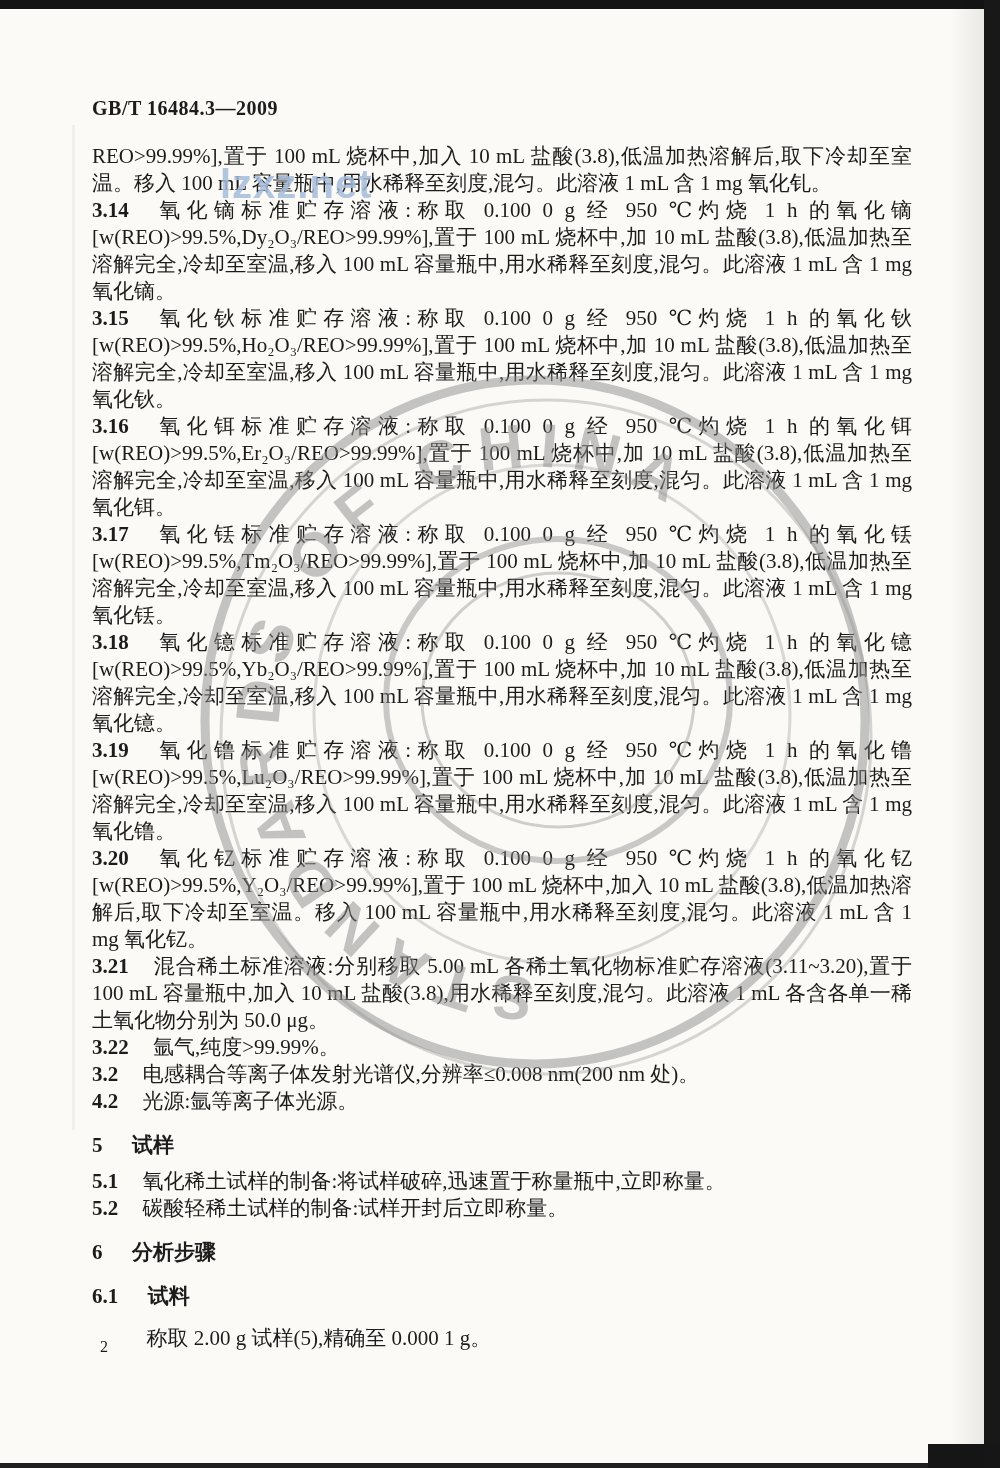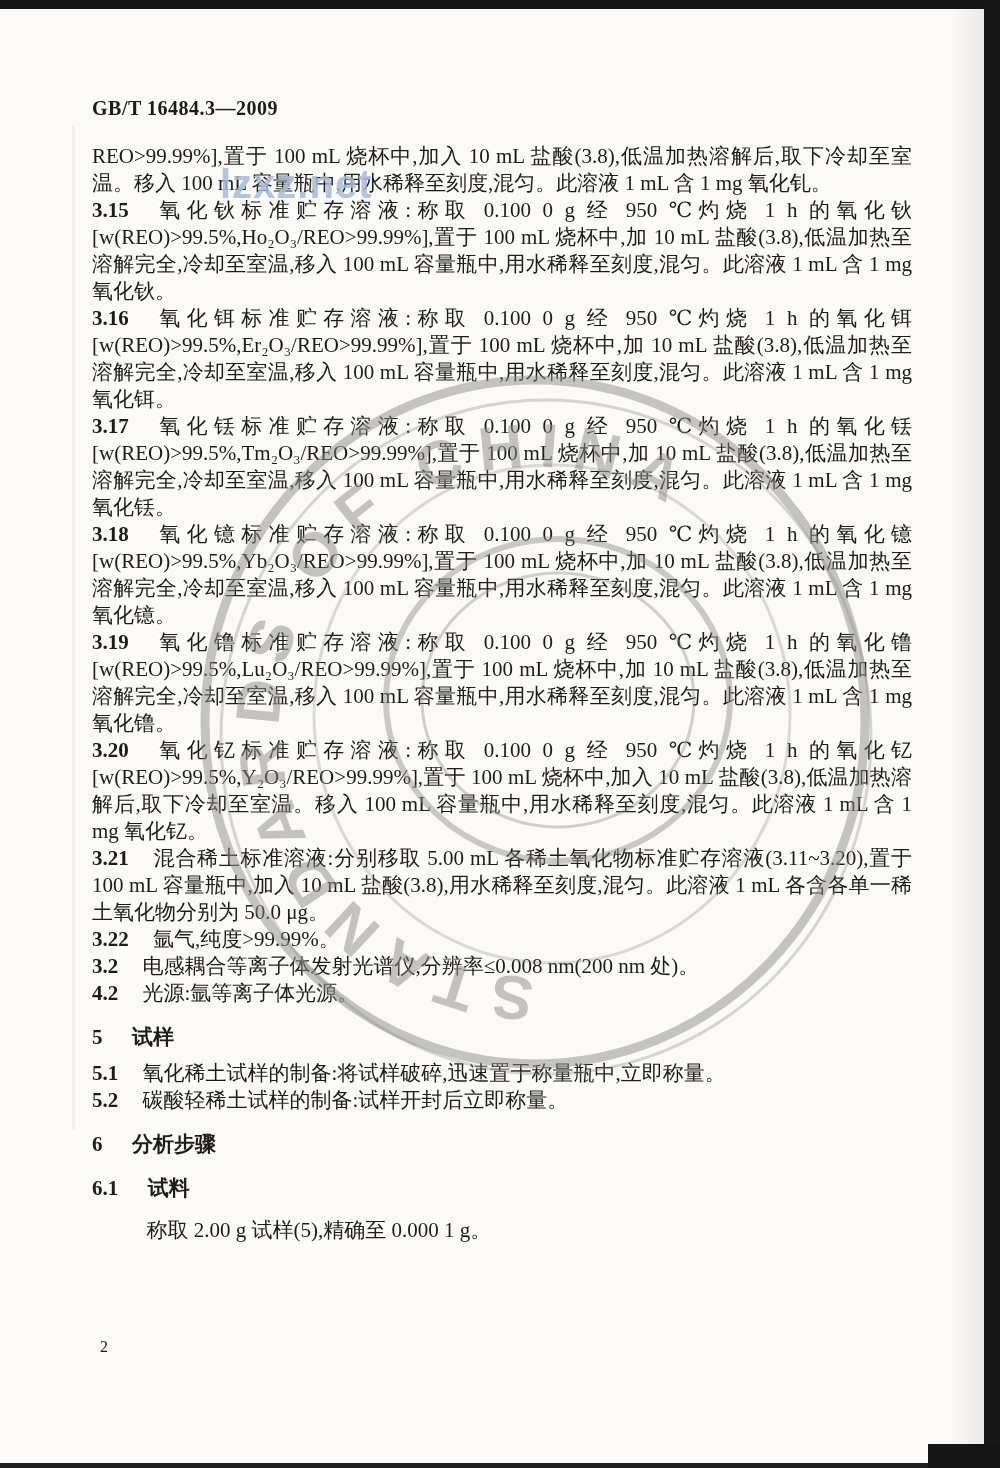--- a/index.html
+++ b/index.html
@@ -76,20 +76,21 @@
   <text font-family="Liberation Sans, DejaVu Sans, sans-serif" font-size="62" font-weight="bold" fill="#8c8c8c" opacity="0.5" letter-spacing="14">
     <textPath href="#stamp-arc">STANDARDS OF CHINA</textPath>
   </text>
 </svg>
 
 <main class="content">
 
   <p class="blk"><span>REO&gt;99.99%],置于 100 mL 烧杯中,加入 10 mL 盐酸(3.8),低温加热溶解后,取下冷却至室温。移入 100 mL 容量瓶中,用水稀释至刻度,混匀。此溶液 1 mL 含 1 mg 氧化钆。</span></p>
 
 
+  <p class="blk"><span class="num">3.14</span><span>氧化镝标准贮存溶液:称取 0.100 0 g 经 950 ℃灼烧 1 h 的氧化镝[w(REO)&gt;99.5%,Dy₂O₃/REO&gt;99.99%],置于 100 mL 烧杯中,加 10 mL 盐酸(3.8),低温加热至溶解完全,冷却至室温,移入 100 mL 容量瓶中,用水稀释至刻度,混匀。此溶液 1 mL 含 1 mg 氧化镝。</span></p>
 
   <p class="blk"><span class="num">3.15</span><span>氧化钬标准贮存溶液:称取 0.100 0 g 经 950 ℃灼烧 1 h 的氧化钬[w(REO)&gt;99.5%,Ho₂O₃/REO&gt;99.99%],置于 100 mL 烧杯中,加 10 mL 盐酸(3.8),低温加热至溶解完全,冷却至室温,移入 100 mL 容量瓶中,用水稀释至刻度,混匀。此溶液 1 mL 含 1 mg 氧化钬。</span></p>
 
   <p class="blk"><span class="num">3.16</span><span>氧化铒标准贮存溶液:称取 0.100 0 g 经 950 ℃灼烧 1 h 的氧化铒[w(REO)&gt;99.5%,Er₂O₃/REO&gt;99.99%],置于 100 mL 烧杯中,加 10 mL 盐酸(3.8),低温加热至溶解完全,冷却至室温,移入 100 mL 容量瓶中,用水稀释至刻度,混匀。此溶液 1 mL 含 1 mg 氧化铒。</span></p>
 
   <p class="blk"><span class="num">3.17</span><span>氧化铥标准贮存溶液:称取 0.100 0 g 经 950 ℃灼烧 1 h 的氧化铥[w(REO)&gt;99.5%,Tm₂O₃/REO&gt;99.99%],置于 100 mL 烧杯中,加 10 mL 盐酸(3.8),低温加热至溶解完全,冷却至室温,移入 100 mL 容量瓶中,用水稀释至刻度,混匀。此溶液 1 mL 含 1 mg 氧化铥。</span></p>
 
   <p class="blk"><span class="num">3.18</span><span>氧化镱标准贮存溶液:称取 0.100 0 g 经 950 ℃灼烧 1 h 的氧化镱[w(REO)&gt;99.5%,Yb₂O₃/REO&gt;99.99%],置于 100 mL 烧杯中,加 10 mL 盐酸(3.8),低温加热至溶解完全,冷却至室温,移入 100 mL 容量瓶中,用水稀释至刻度,混匀。此溶液 1 mL 含 1 mg 氧化镱。</span></p>
 
   <p class="blk"><span class="num">3.19</span><span>氧化镥标准贮存溶液:称取 0.100 0 g 经 950 ℃灼烧 1 h 的氧化镥[w(REO)&gt;99.5%,Lu₂O₃/REO&gt;99.99%],置于 100 mL 烧杯中,加 10 mL 盐酸(3.8),低温加热至溶解完全,冷却至室温,移入 100 mL 容量瓶中,用水稀释至刻度,混匀。此溶液 1 mL 含 1 mg 氧化镥。</span></p>

